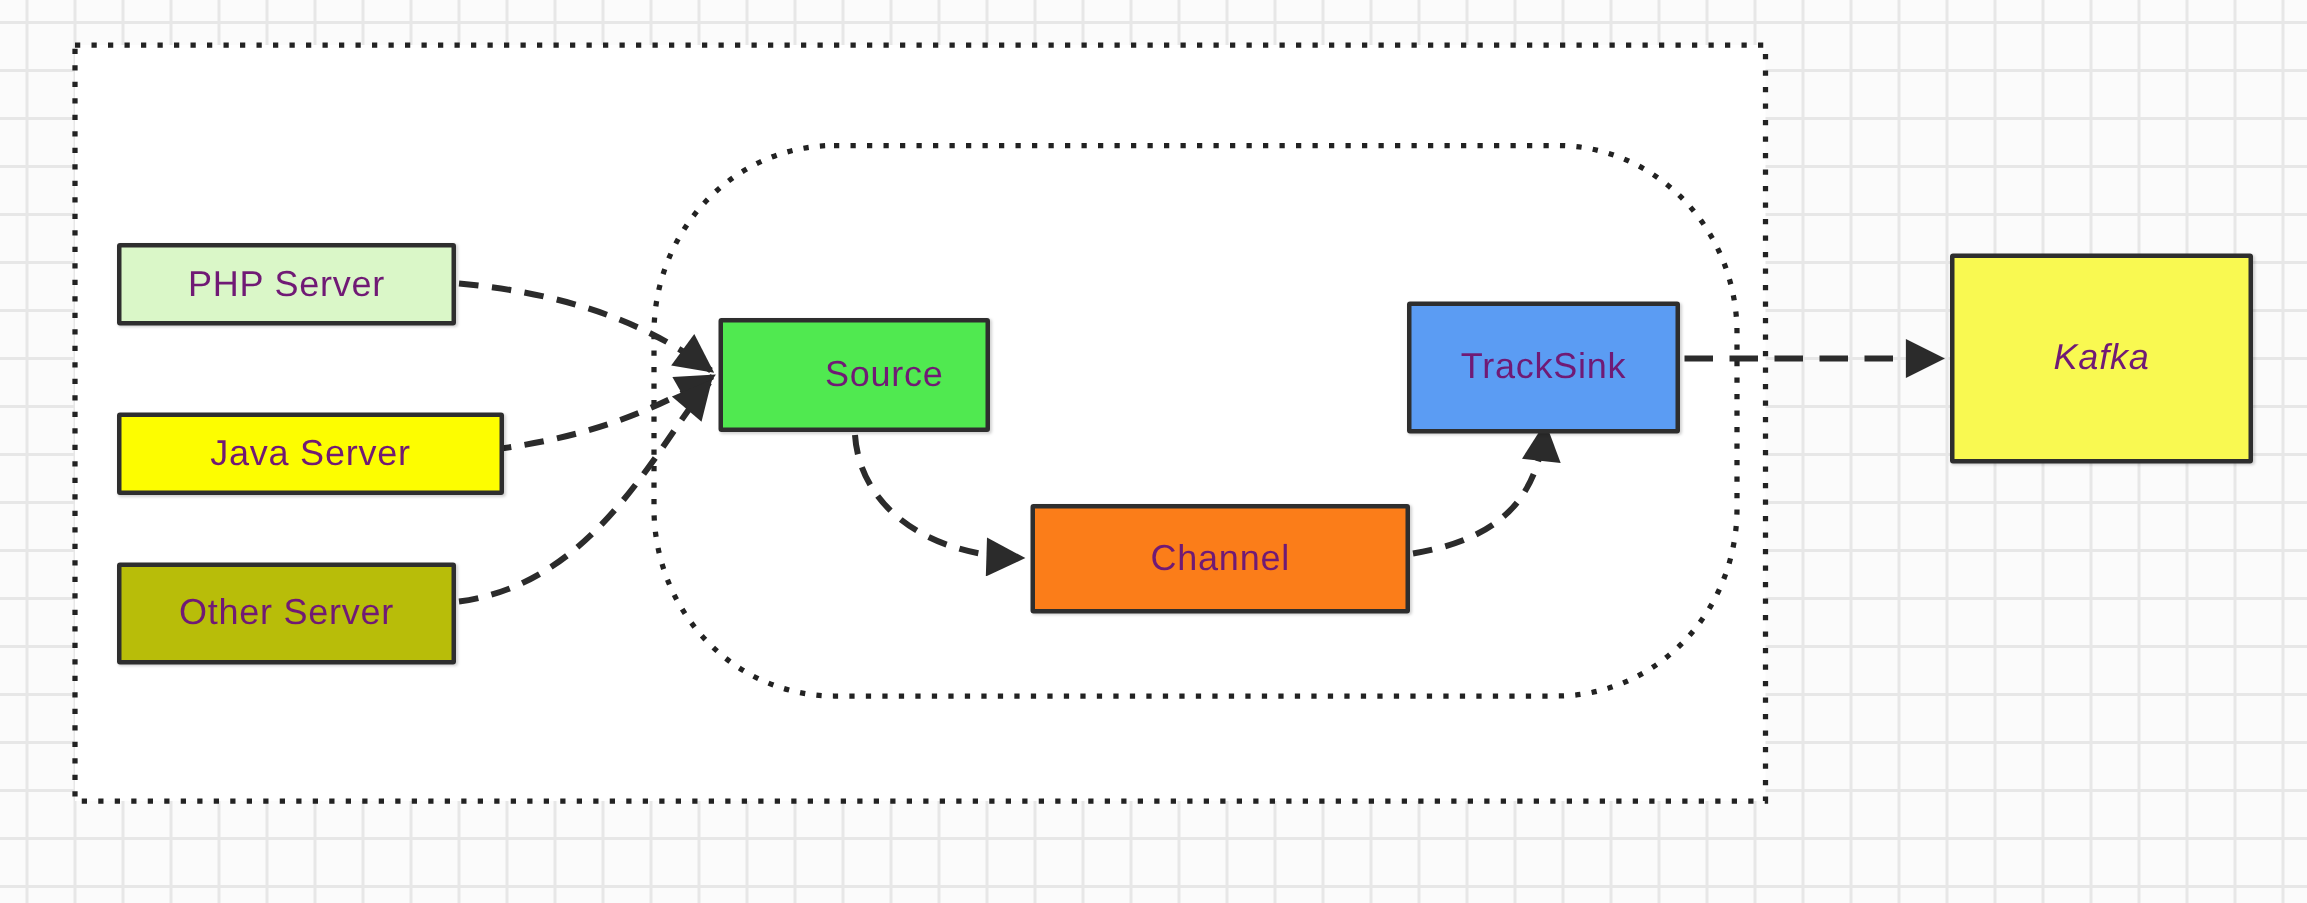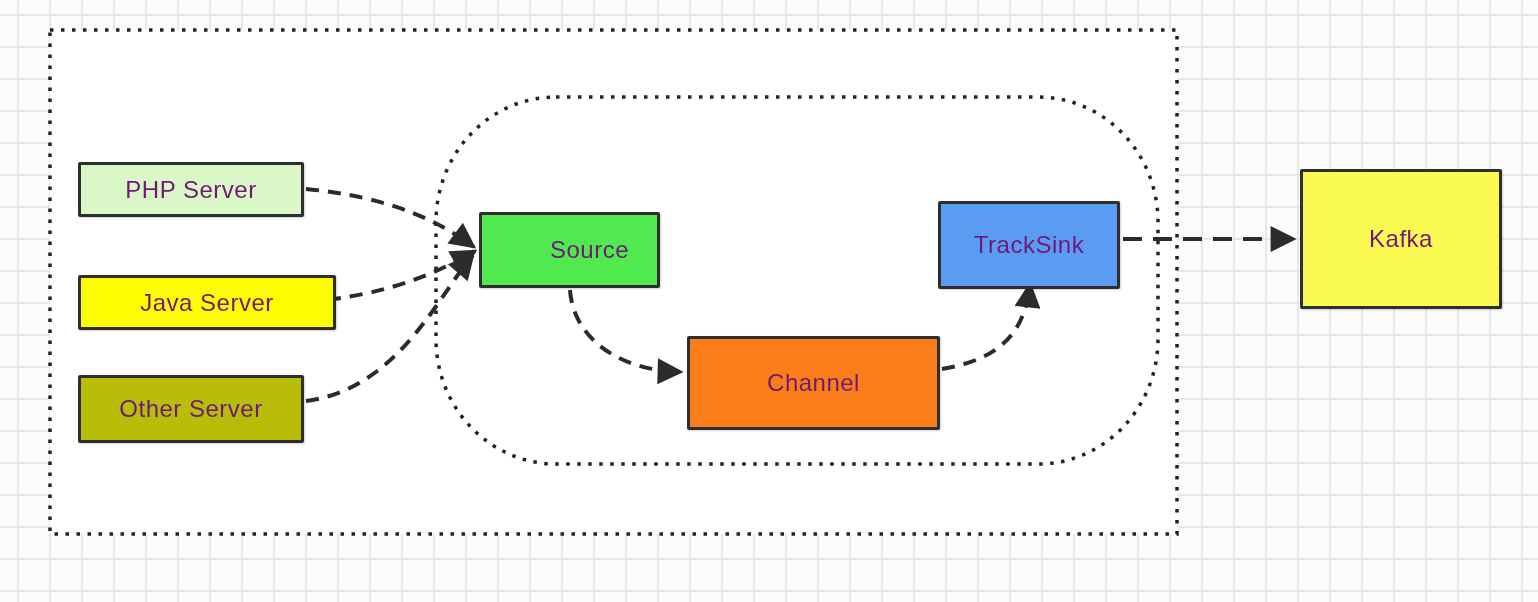--- a/index.html
+++ b/index.html
@@ -41,23 +41,23 @@
     color: #701a75;
     font-size: 24px;
     letter-spacing: 0.5px;
     box-shadow: 1px 1px 2px rgba(0,0,0,0.18);
   }
   .node span { white-space: nowrap; }
   .node-php      { left: 78px;   top: 162px; width: 226px; height: 55px; }
   .node-java     { left: 78px;   top: 275px; width: 258px; height: 55px; text-align: center; }
   .node-other    { left: 78px;   top: 375px; width: 226px; height: 68px; }
   .node-source   { left: 479px;  top: 212px; width: 181px; height: 76px; padding-left: 40px; }
-  .node-channel  { left: 687px;  top: 336px; width: 253px; height: 94px; }
+  .node-channel  { left: 687px;  top: 336px; width: 253px; height: 73px; }
   .node-tracksink{ left: 938px;  top: 201px; width: 182px; height: 88px; }
-  .node-kafka    { left: 1300px; top: 169px; width: 202px; height: 140px; }
+  .node-kafka    { left: 1300px; top: 169px; width: 202px; height: 140px; font-style: italic; }
 </style>
 </head>
 <body>
 
 <div class="canvas">
 
   <svg class="wires" viewBox="0 0 1538 602" xmlns="http://www.w3.org/2000/svg">
     <defs>
       <marker id="arrow" viewBox="0 0 10 10" refX="9" refY="5" markerWidth="7.5" markerHeight="6.5" orient="auto-start-reverse">
         <path d="M0,0 L10,5 L0,10 Z" fill="#2b2b2b"></path>

